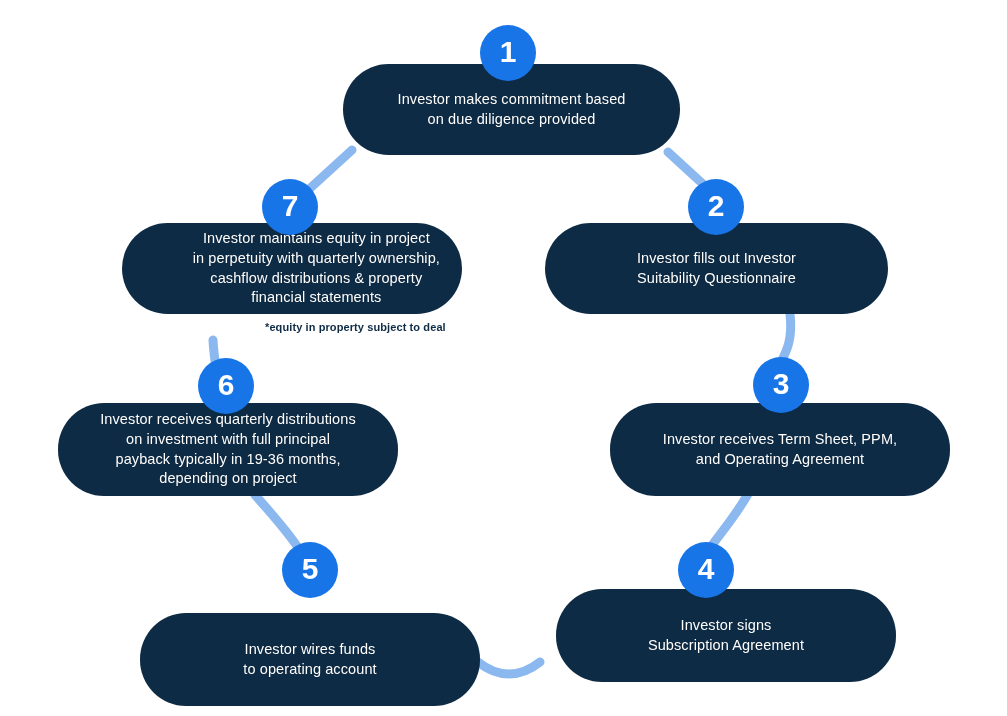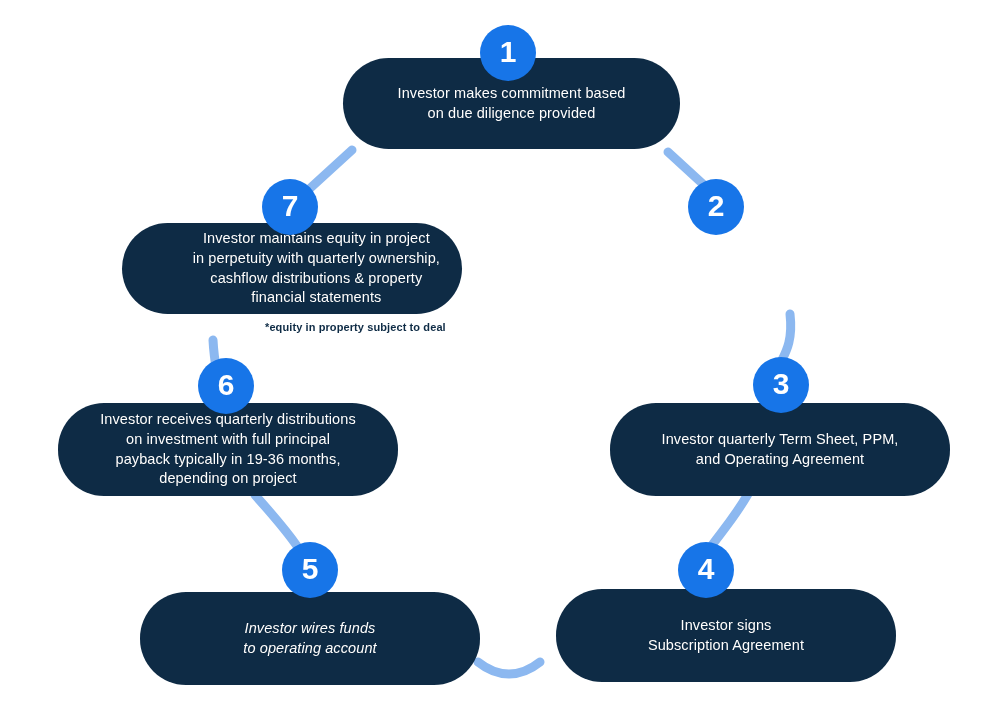--- a/index.html
+++ b/index.html
@@ -90,49 +90,53 @@
       <path d="M 540 662 C 520 678 498 678 478 662"></path>
 
       <path d="M 297 546 C 288 533 272 514 255 495"></path>
 
       <path d="M 224 402 C 219 388 214 360 213 340"></path>
 
       <path d="M 306 192 L 352 150"></path>
     </g>
   </svg>
 
-  <div class="node-box" style="left:343px; top:58px; width:337px; height:91px;justify-content:center;">
+  <div class="node-box" style="left:343px; top:64px; width:337px; height:91px;justify-content:center;">
     <span class="txt">Investor makes commitment based
 on due diligence provided</span>
   </div>
   <div class="step-circle" style="left:480px; top:25px;">
     <span>1</span>
   </div>
 
+  <div class="node-box" style="left:545px; top:223px; width:343px; height:91px;">
+    <span class="txt">Investor fills out Investor
+Suitability Questionnaire</span>
+  </div>
   <div class="step-circle" style="left:688px; top:179px;">
     <span>2</span>
   </div>
 
   <div class="node-box" style="left:610px; top:403px; width:340px; height:93px;">
-    <span class="txt">Investor quarterly Term Sheet, PPM,
+    <span class="txt">Investor receives Term Sheet, PPM,
 and Operating Agreement</span>
   </div>
   <div class="step-circle" style="left:753px; top:357px;">
     <span>3</span>
   </div>
 
   <div class="node-box" style="left:556px; top:589px; width:340px; height:93px;">
     <span class="txt">Investor signs
 Subscription Agreement</span>
   </div>
   <div class="step-circle" style="left:678px; top:542px;">
     <span>4</span>
   </div>
 
-  <div class="node-box" style="left:140px; top:592px; width:340px; height:93px;font-style:italic;">
+  <div class="node-box" style="left:140px; top:613px; width:340px; height:93px;">
     <span class="txt">Investor wires funds
 to operating account</span>
   </div>
   <div class="step-circle" style="left:282px; top:542px;">
     <span>5</span>
   </div>
 
   <div class="node-box" style="left:58px; top:403px; width:340px; height:93px;">
     <span class="txt">Investor receives quarterly distributions
 on investment with full principal

